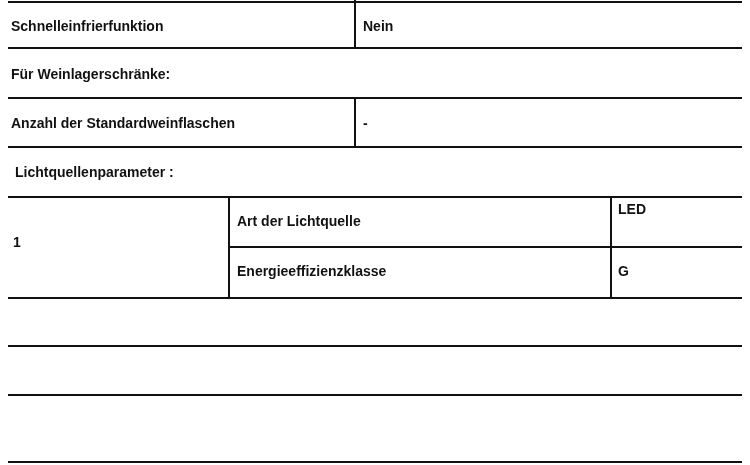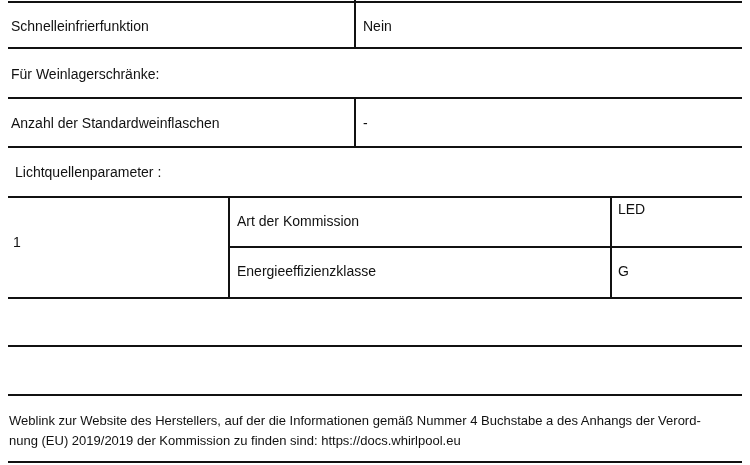--- a/index.html
+++ b/index.html
@@ -17,22 +17,23 @@
     background: #111111;
   }
   .vline {
     position: absolute; width: 1.5px;
     background: #111111;
   }
   .txt {
     position: absolute;
     font-size: 14px; line-height: 16px;
     white-space: nowrap;
+    font-weight: bold;
   }
-  .bold { font-weight: normal; }
+  .bold { font-weight: bold; }
   .para {
     position: absolute;
     font-size: 13px; line-height: 20px;
     white-space: nowrap;
   }
 </style>
 </head>
 <body>
 
 <div class="sheet">
@@ -55,31 +56,27 @@
     <div class="hline" style="top:146px"></div>
   </div>
 
   <span class="txt bold" style="left:15px; top:164px">Lichtquellenparameter :</span>
 
   <div>
     <div class="hline" style="top:196px"></div>
     <div class="vline" style="left:228px; top:196px; height:102px"></div>
     <div class="vline" style="left:610px; top:196px; height:102px"></div>
     <span class="txt" style="left:13px; top:234px">1</span>
-    <span class="txt" style="left:237px; top:213px">Art der Kommission</span>
+    <span class="txt" style="left:237px; top:213px">Art der Lichtquelle</span>
     <span class="txt" style="left:618px; top:201px">LED</span>
     <div class="hline" style="top:246px; left:228px; width:514px"></div>
     <span class="txt" style="left:237px; top:263px">Energieeffizienzklasse</span>
     <span class="txt" style="left:618px; top:263px">G</span>
     <div class="hline" style="top:297px"></div>
   </div>
 
   <div class="hline" style="top:345px"></div>
 
   <div class="hline" style="top:394px"></div>
 
-  <div class="para" style="left:9px; top:411px">
-    <div>Weblink zur Website des Herstellers, auf der die Informationen gemäß Nummer 4 Buchstabe a des Anhangs der Verord-</div>
-    <div>nung (EU) 2019/2019 der Kommission zu finden sind: https://docs.whirlpool.eu</div>
-  </div>
   <div class="hline" style="top:461px"></div>
 
 </div>
 
 </body></html>

